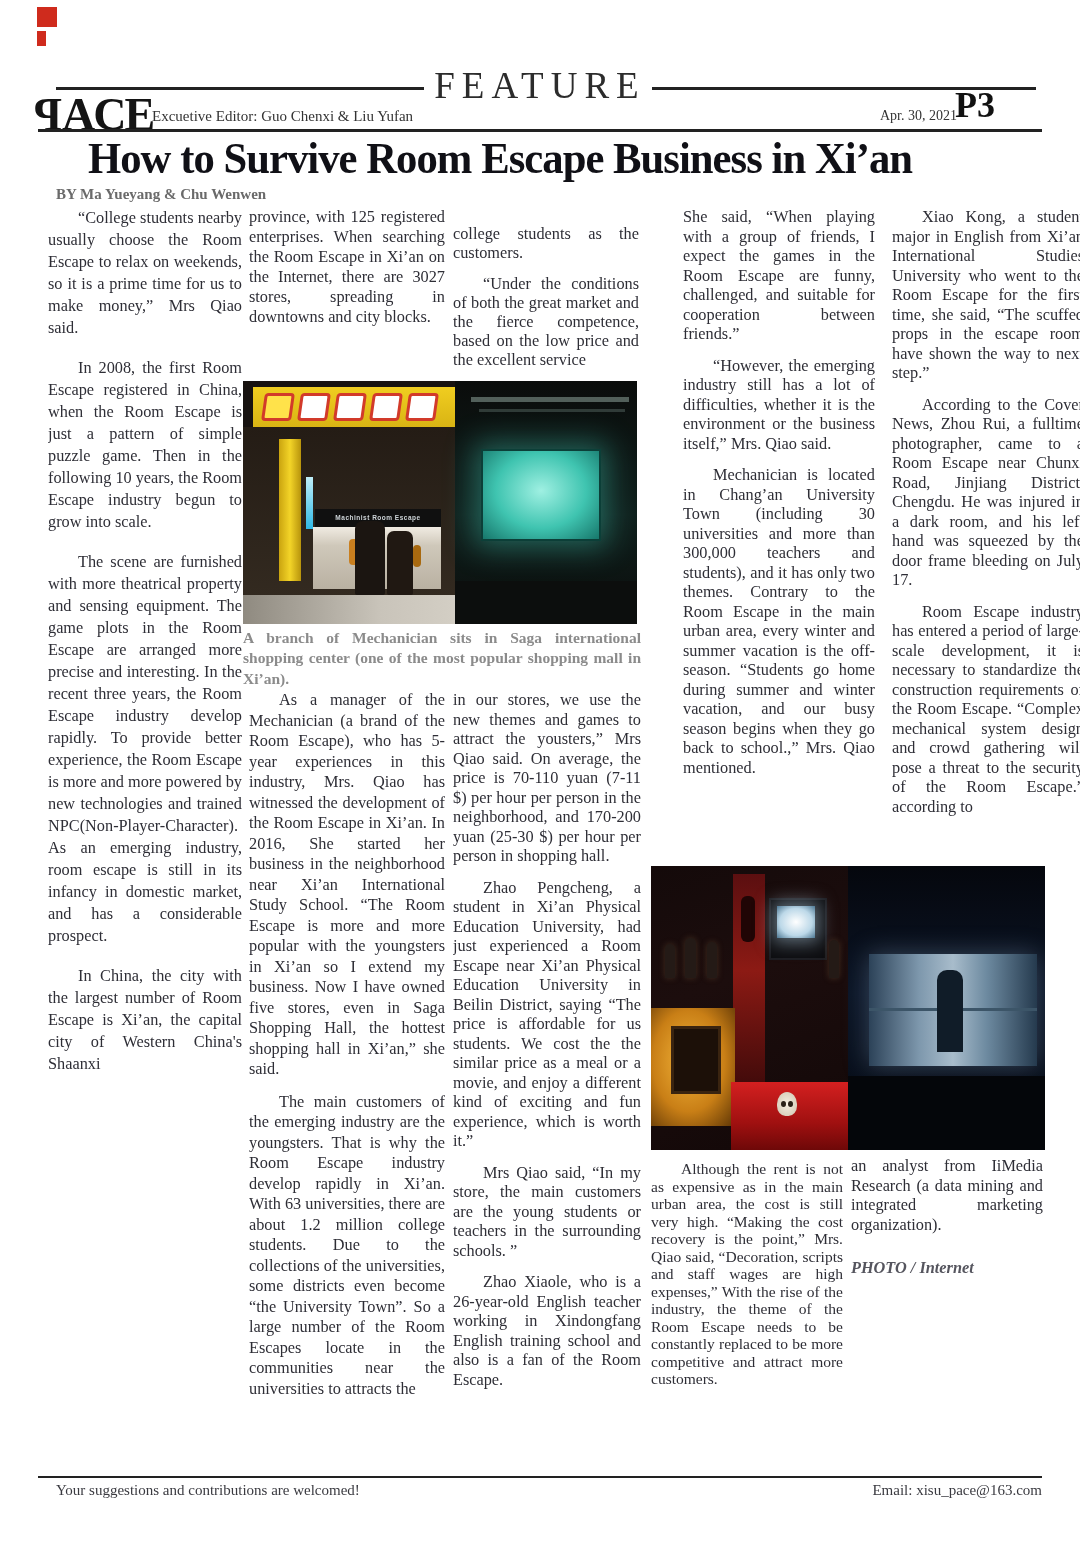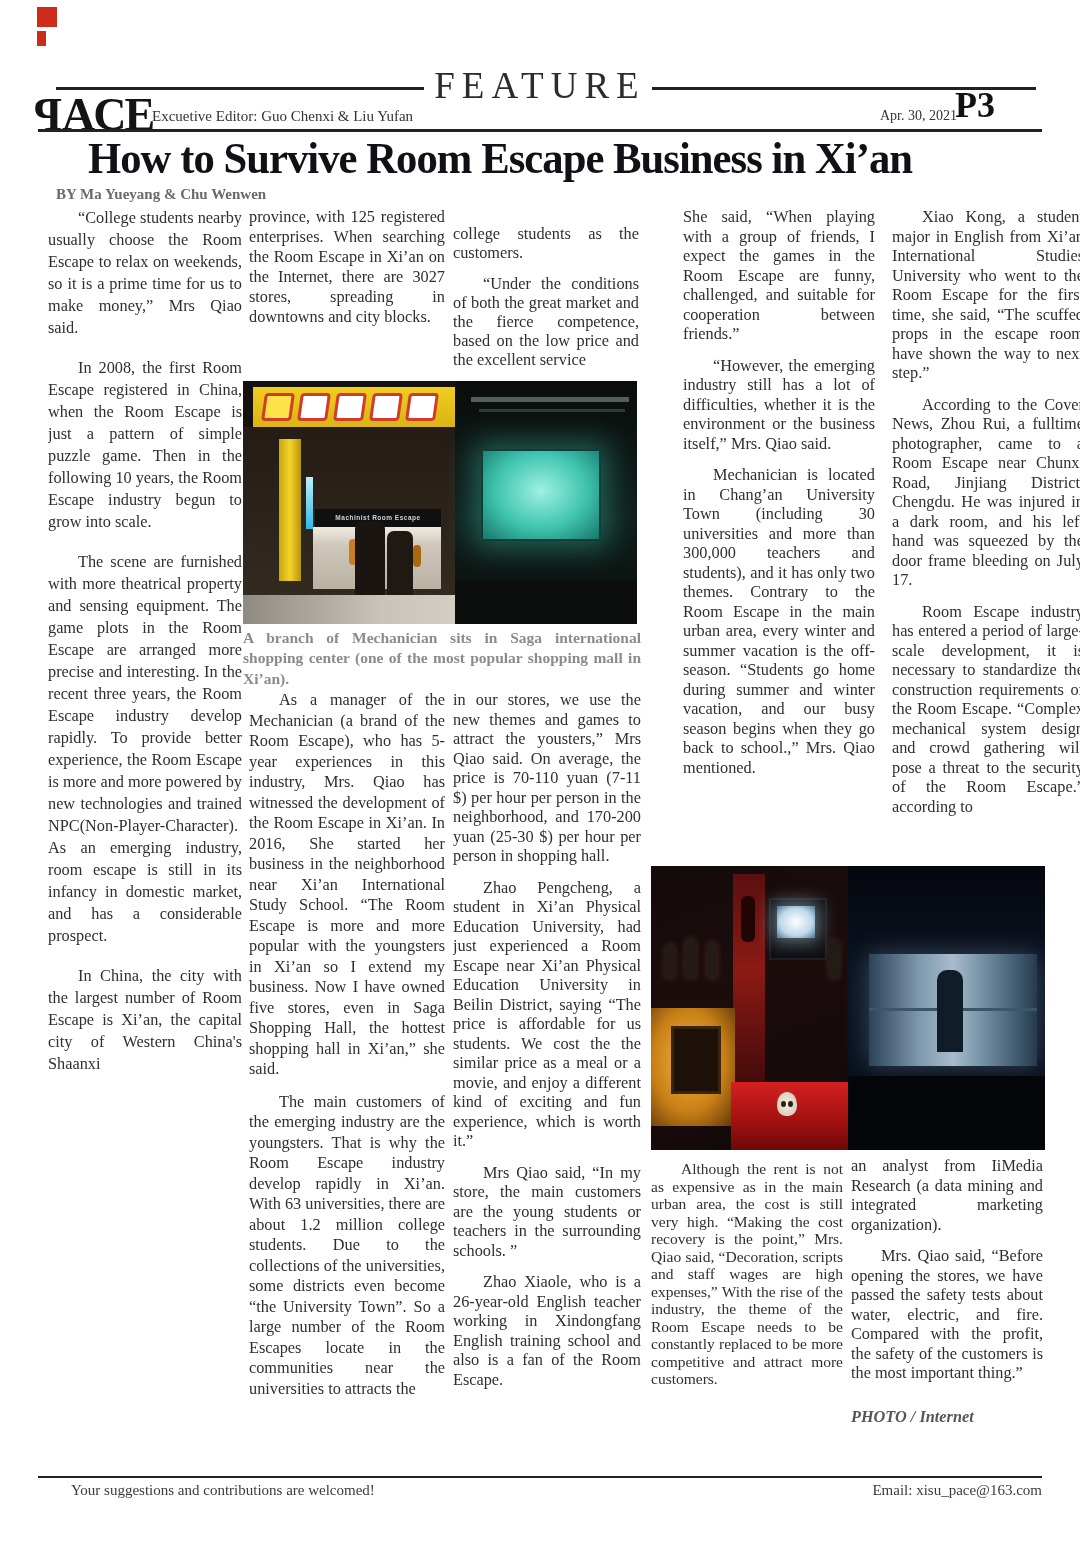--- a/index.html
+++ b/index.html
@@ -20,21 +20,21 @@
   
   .col{position:absolute;overflow:hidden;font-size:16.3px;text-align:justify;}
   .col p{margin:0 0 12px 0;text-indent:30px;}
   .col p.ni{text-indent:0;}
   .c1 p{margin-bottom:18px;}
   .credit{font-weight:bold;color:#55555e;text-align:left;text-indent:0 !important;
           padding-right:4px;margin-top:24px !important;font-style:italic;}
   .caption{position:absolute;left:243px;top:628px;width:398px;font-size:15.5px;font-weight:bold;
            color:#8b8b8b;line-height:1.32;text-align:justify;}
   
-  .footer-l{position:absolute;left:71px;top:1482px;font-size:15px;color:#3a3a40;}
+  .footer-l{position:absolute;left:56px;top:1482px;font-size:15px;color:#3a3a40;}
   .footer-r{position:absolute;left:820px;top:1482px;width:222px;text-align:right;font-size:15px;color:#3a3a40;}
   .redmark{position:absolute;background:#cf2b1d;}
   
   .photo1{position:absolute;left:243px;top:381px;width:394px;height:243px;background:#171210;overflow:hidden;}
   .photo1 div{position:absolute;}
   .p1-wall{left:0;top:46px;width:212px;height:170px;background:linear-gradient(#241c15,#332a20);}
   .p1-sign{left:10px;top:6px;width:215px;height:40px;background:linear-gradient(#f0cd20,#d9b414);
            display:flex;align-items:center;gap:6px;padding-left:10px;box-sizing:border-box;}
   .glyph{width:24px;height:22px;background:#fff;border:3px solid #d23a2a;border-radius:4px;transform:skewX(-8deg);}
   .glyph.y{background:#ffe24a;}
@@ -184,21 +184,20 @@
     <p>Although the rent is not as expensive as in the main urban area, the cost is still very high. “Making the cost recovery is the point,” Mrs. Qiao said, “Decoration, scripts and staff wages are high expenses,” With the rise of the industry, the theme of the Room Escape needs to be constantly replaced to be more competitive and attract more customers.</p>
   </div>
 
   <div class="col" style="left:892px;top:207px;width:192px;height:652px;line-height:19.5px;">
     <p>Xiao Kong, a student major in English from Xi’an International Studies University who went to the Room Escape for the first time, she said, “The scuffed props in the escape room have shown the way to next step.”</p>
     <p>According to the Cover News, Zhou Rui, a fulltime photographer, came to a Room Escape near Chunxi Road, Jinjiang District, Chengdu. He was injured in a dark room, and his left hand was squeezed by the door frame bleeding on July 17.</p>
     <p>Room Escape industry has entered a period of large-scale development, it is necessary to standardize the construction requirements of the Room Escape. “Complex mechanical system design and crowd gathering will pose a threat to the security of the Room Escape.” according to</p>
   </div>
   <div class="col" style="left:851px;top:1156px;width:192px;height:312px;line-height:19.5px;">
     <p class="ni">an analyst from IiMedia Research (a data mining and integrated marketing organization).</p>
-    <p>Mrs. Qiao said, “Before opening the stores, we have passed the safety tests about water, electric, and fire. Compared with the profit, the safety of the customers is the most important thing.”</p>
     <p class="credit">PHOTO / Internet</p>
   </div>
 
   <div class="rule" style="left:38px;top:1476px;width:1004px;height:2px;"></div>
   <div class="footer-l">Your suggestions and contributions are welcomed!</div>
   <div class="footer-r">Email: xisu_pace@163.com</div>
 
 </div>
 
 </body></html>

